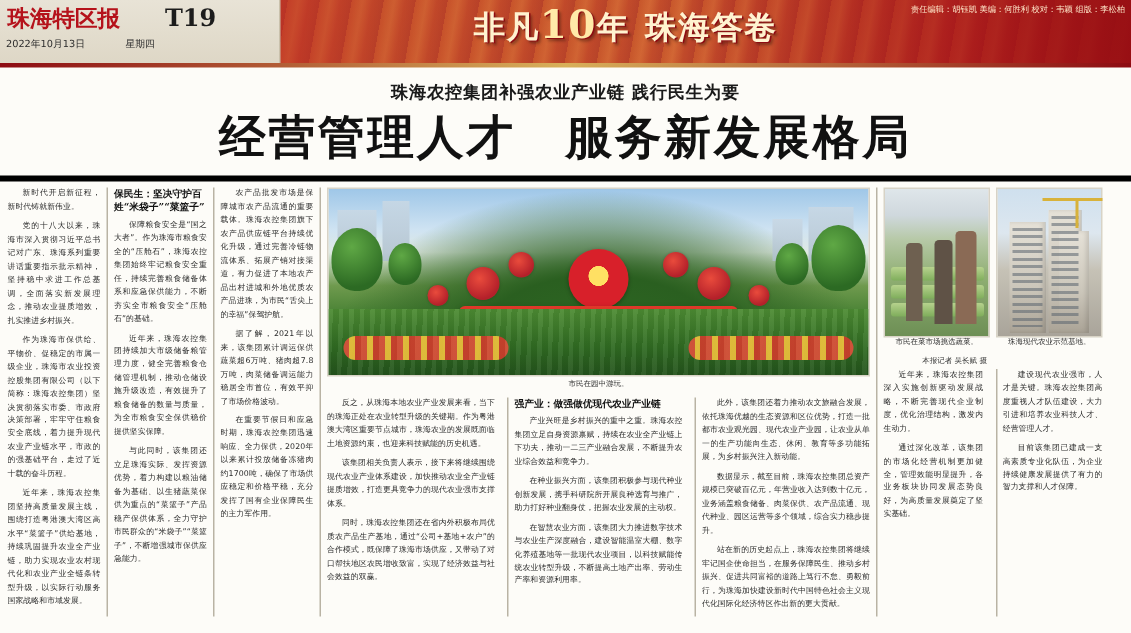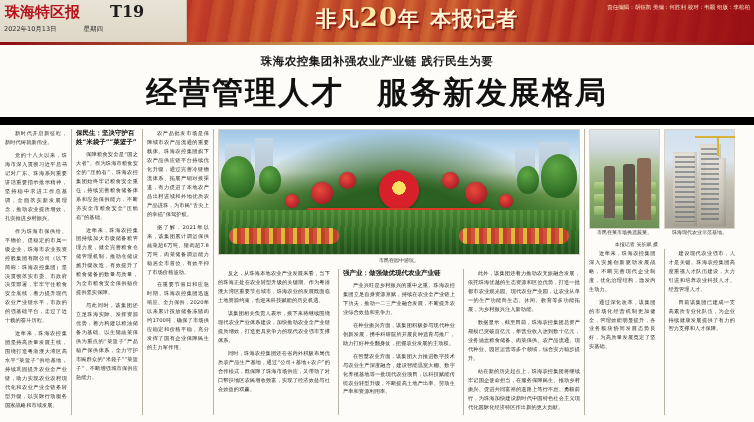--- a/index.html
+++ b/index.html
@@ -98,21 +98,21 @@
   }
   .mh-bar {
     height: 3px;
     background: linear-gradient(90deg, #8d0b12, #d8b05a 50%, #8d0b12);
   }
 
   
   .headline-zone {
     padding: 9px 0 4px 0;
     text-align: center;
-    border-bottom: 8px solid #000000;
+    border-bottom: 4px solid #000000;
   }
   .shoulder {
     font-family: "DejaVu Serif", "Liberation Serif", serif;
     font-size: 11.5px;
     font-weight: bold;
     color: #1a1a1a;
     letter-spacing: 0.5px;
     margin-bottom: 7px;
   }
   .main-title {
@@ -321,21 +321,21 @@
 
     <div class="mh-left">
       <div class="mh-logo">珠海特区报</div>
       <div class="mh-pageno">T19</div>
       <div class="mh-date">
         <span>2022年10月13日</span><span class="wk">星期四</span>
       </div>
     </div>
 
     <div class="mh-center">
-      <span class="big">非凡</span><span class="big num">20</span><span class="big">年</span>&nbsp;&nbsp;<span class="big">本报记者</span>
+      <span class="big">非凡</span><span class="big num">10</span><span class="big">年</span>&nbsp;&nbsp;<span class="big">珠海答卷</span>
     </div>
 
     <div class="mh-right">
       <div>责任编辑：胡钰凯    美编：何胜利    校对：韦颖    组版：李松柏</div>
     </div>
   </div>
   <div class="mh-bar"></div>
 
   <div class="headline-zone">
     <div class="shoulder">珠海农控集团补强农业产业链  践行民生为要</div>

